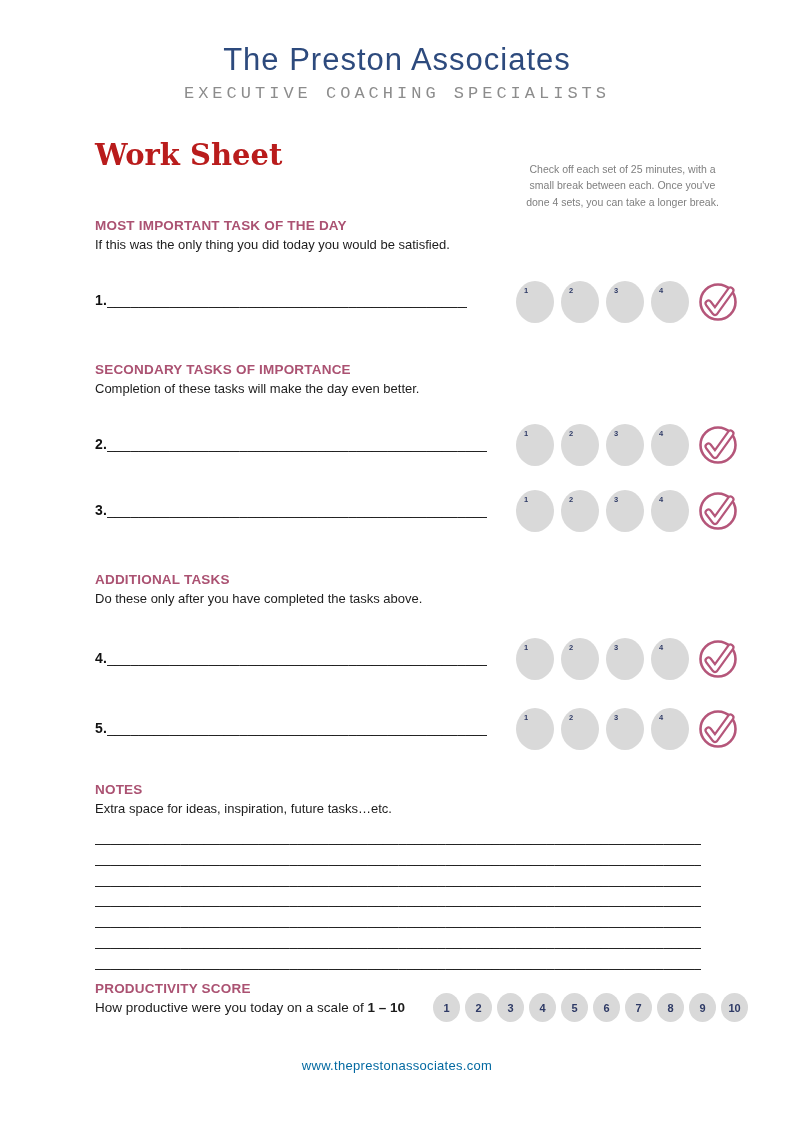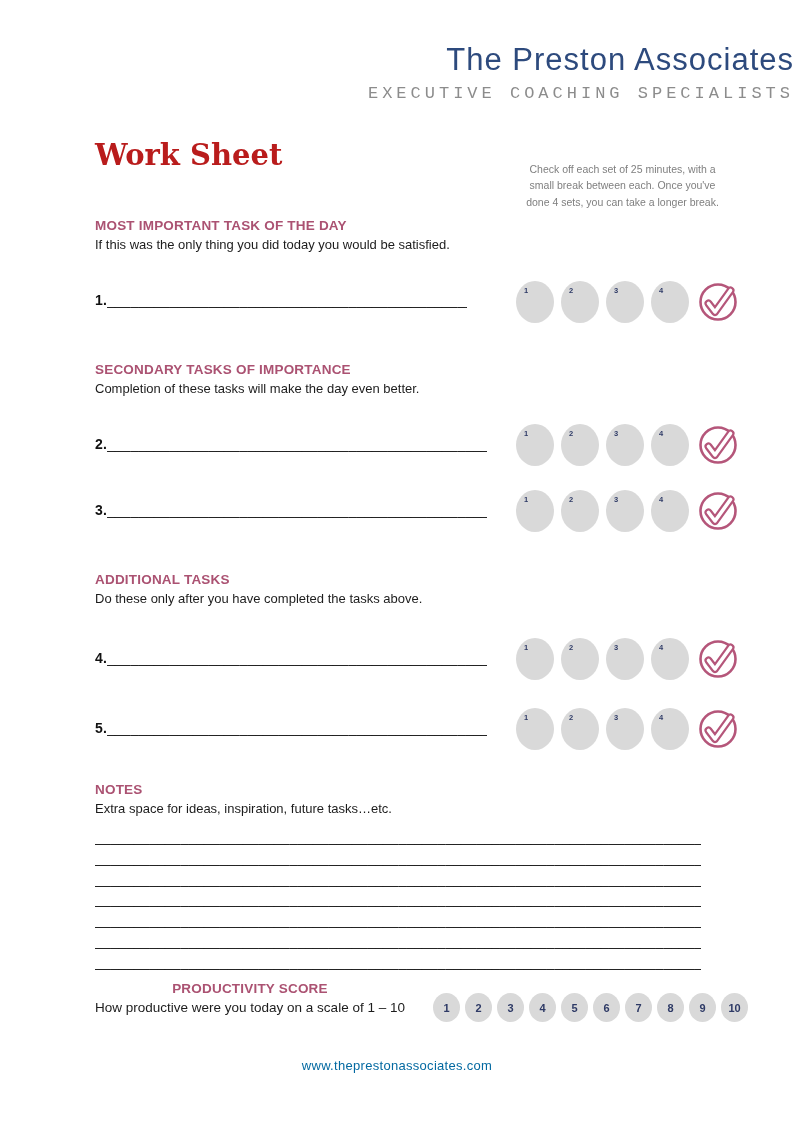--- a/index.html
+++ b/index.html
@@ -8,21 +8,21 @@
     position:relative;
     width:794px; height:1123px;
     margin:0 auto;
     background:#ffffff;
     font-family:"Liberation Sans", sans-serif;
     color:#1c1c1c;
     overflow:hidden;
   }
 
   
-  .brand { position:absolute; top:42px; left:0; width:794px; text-align:right; }
+  .brand { position:absolute; top:42px; left:0; width:794px; text-align:center; }
   .brand-name {
     font-size:31px; font-weight:400; color:#2d4a7d; letter-spacing:1px;
     font-family:"Liberation Sans", sans-serif;
   }
   .brand-tagline {
     margin-top:6px;
     font-family:Liberation Mono, monospace;
     font-size:17px; color:#8c8c8c; letter-spacing:4px;
   }
 
@@ -38,21 +38,21 @@
   }
 
   
   .section { position:absolute; left:95px; }
   .sec-heading { font-size:13.5px; font-weight:bold; color:#ab5272; letter-spacing:0.2px; }
   .sec-desc { margin-top:4px; font-size:13px; color:#1c1c1c; }
   #sec-most { top:218px; }
   #sec-secondary { top:362px; }
   #sec-additional { top:572px; }
   #sec-notes { top:782px; }
-  #sec-productivity { top:981px;text-align:center; }
+  #sec-productivity { top:981px; }
 
   
   .task-line {
     position:absolute;
     font-size:14px; line-height:17px;
     white-space:nowrap; overflow:hidden;
     color:#111111;
   }
   .task-num { font-weight:600; letter-spacing:0.3px; }
   .task-blank { letter-spacing:0; }
@@ -83,21 +83,21 @@
   
   .notes-lines { position:absolute; left:95px; top:827px; width:606px; }
   .note-line {
     height:20.8px; line-height:20.8px;
     font-size:14px; color:#111111;
     white-space:nowrap; overflow:hidden;
   }
 
   
   .prod-desc-wrap { margin-top:4px; font-size:13.5px; }
-  .prod-scale { font-weight:normal; }
+  .prod-scale { font-weight:bold; }
   .score-row { position:absolute; left:433px; top:993px; display:flex; gap:5px; }
   .score-circle {
     position:relative; width:27px; height:29px;
     background:#d9d9d9; border-radius:50%;
     display:flex; align-items:center; justify-content:center;
     cursor:pointer;
   }
   .score-num { font-size:11px; font-weight:bold; color:#2e3a66; }
 
   

